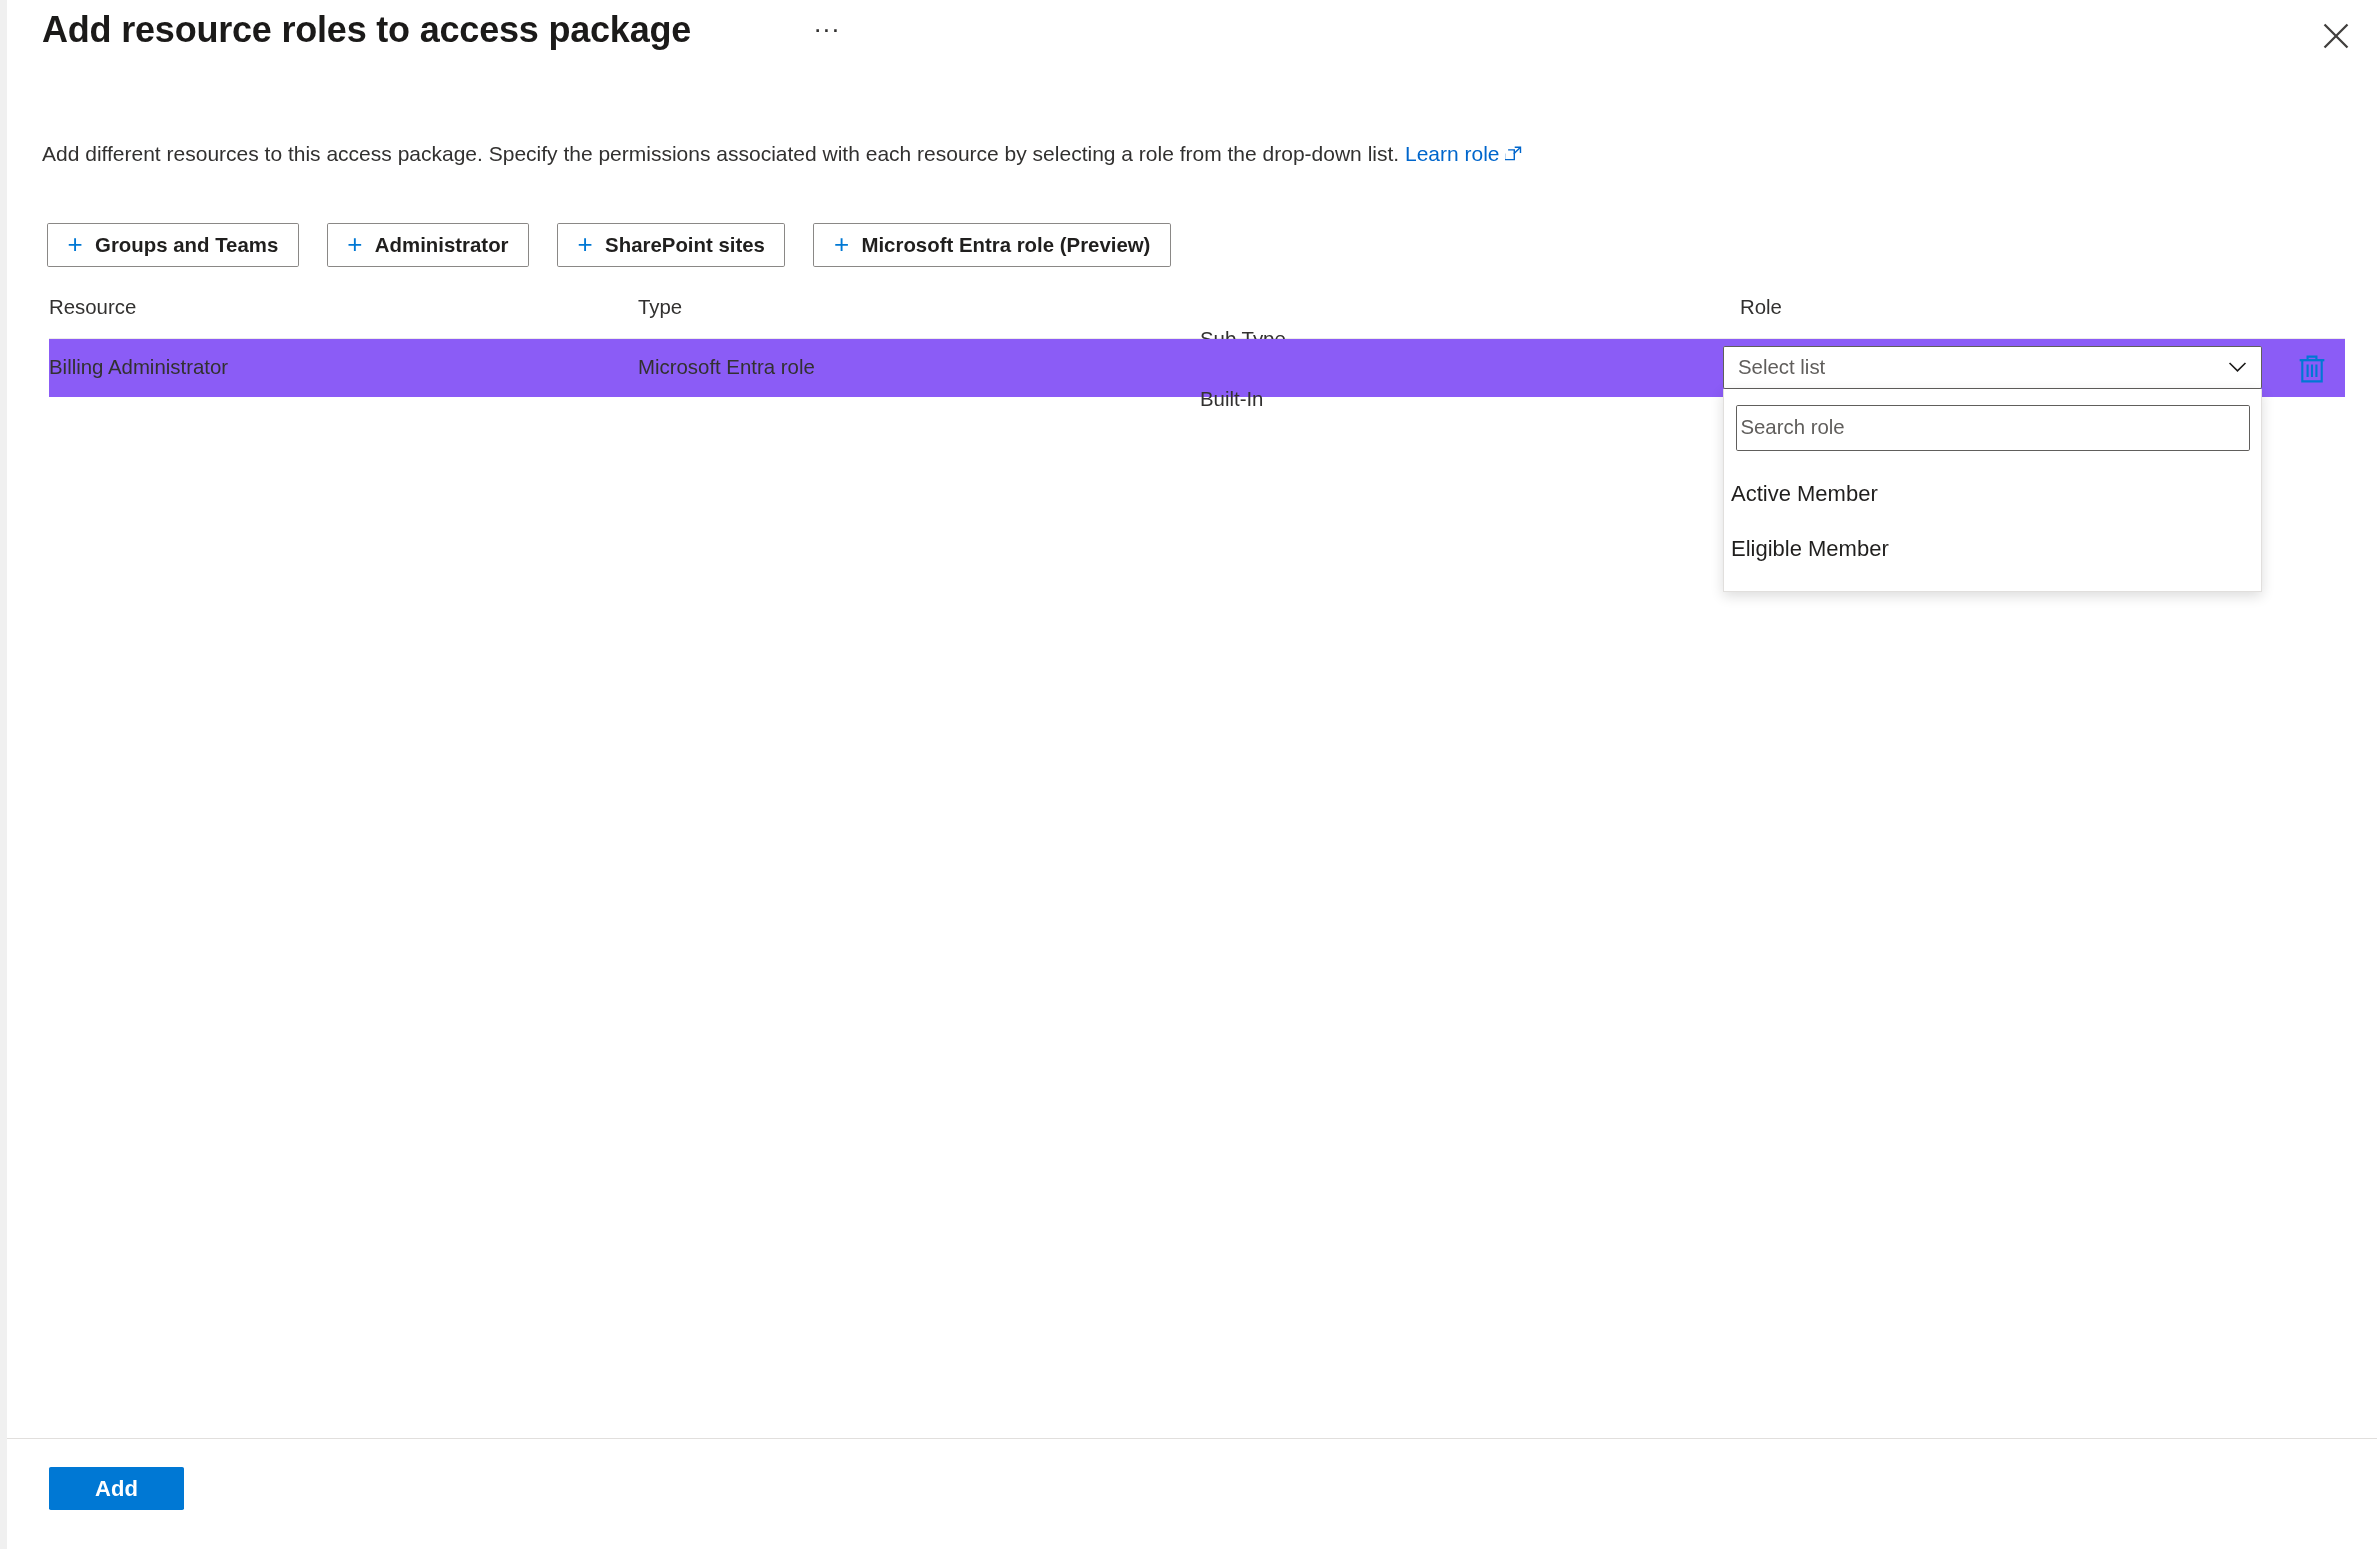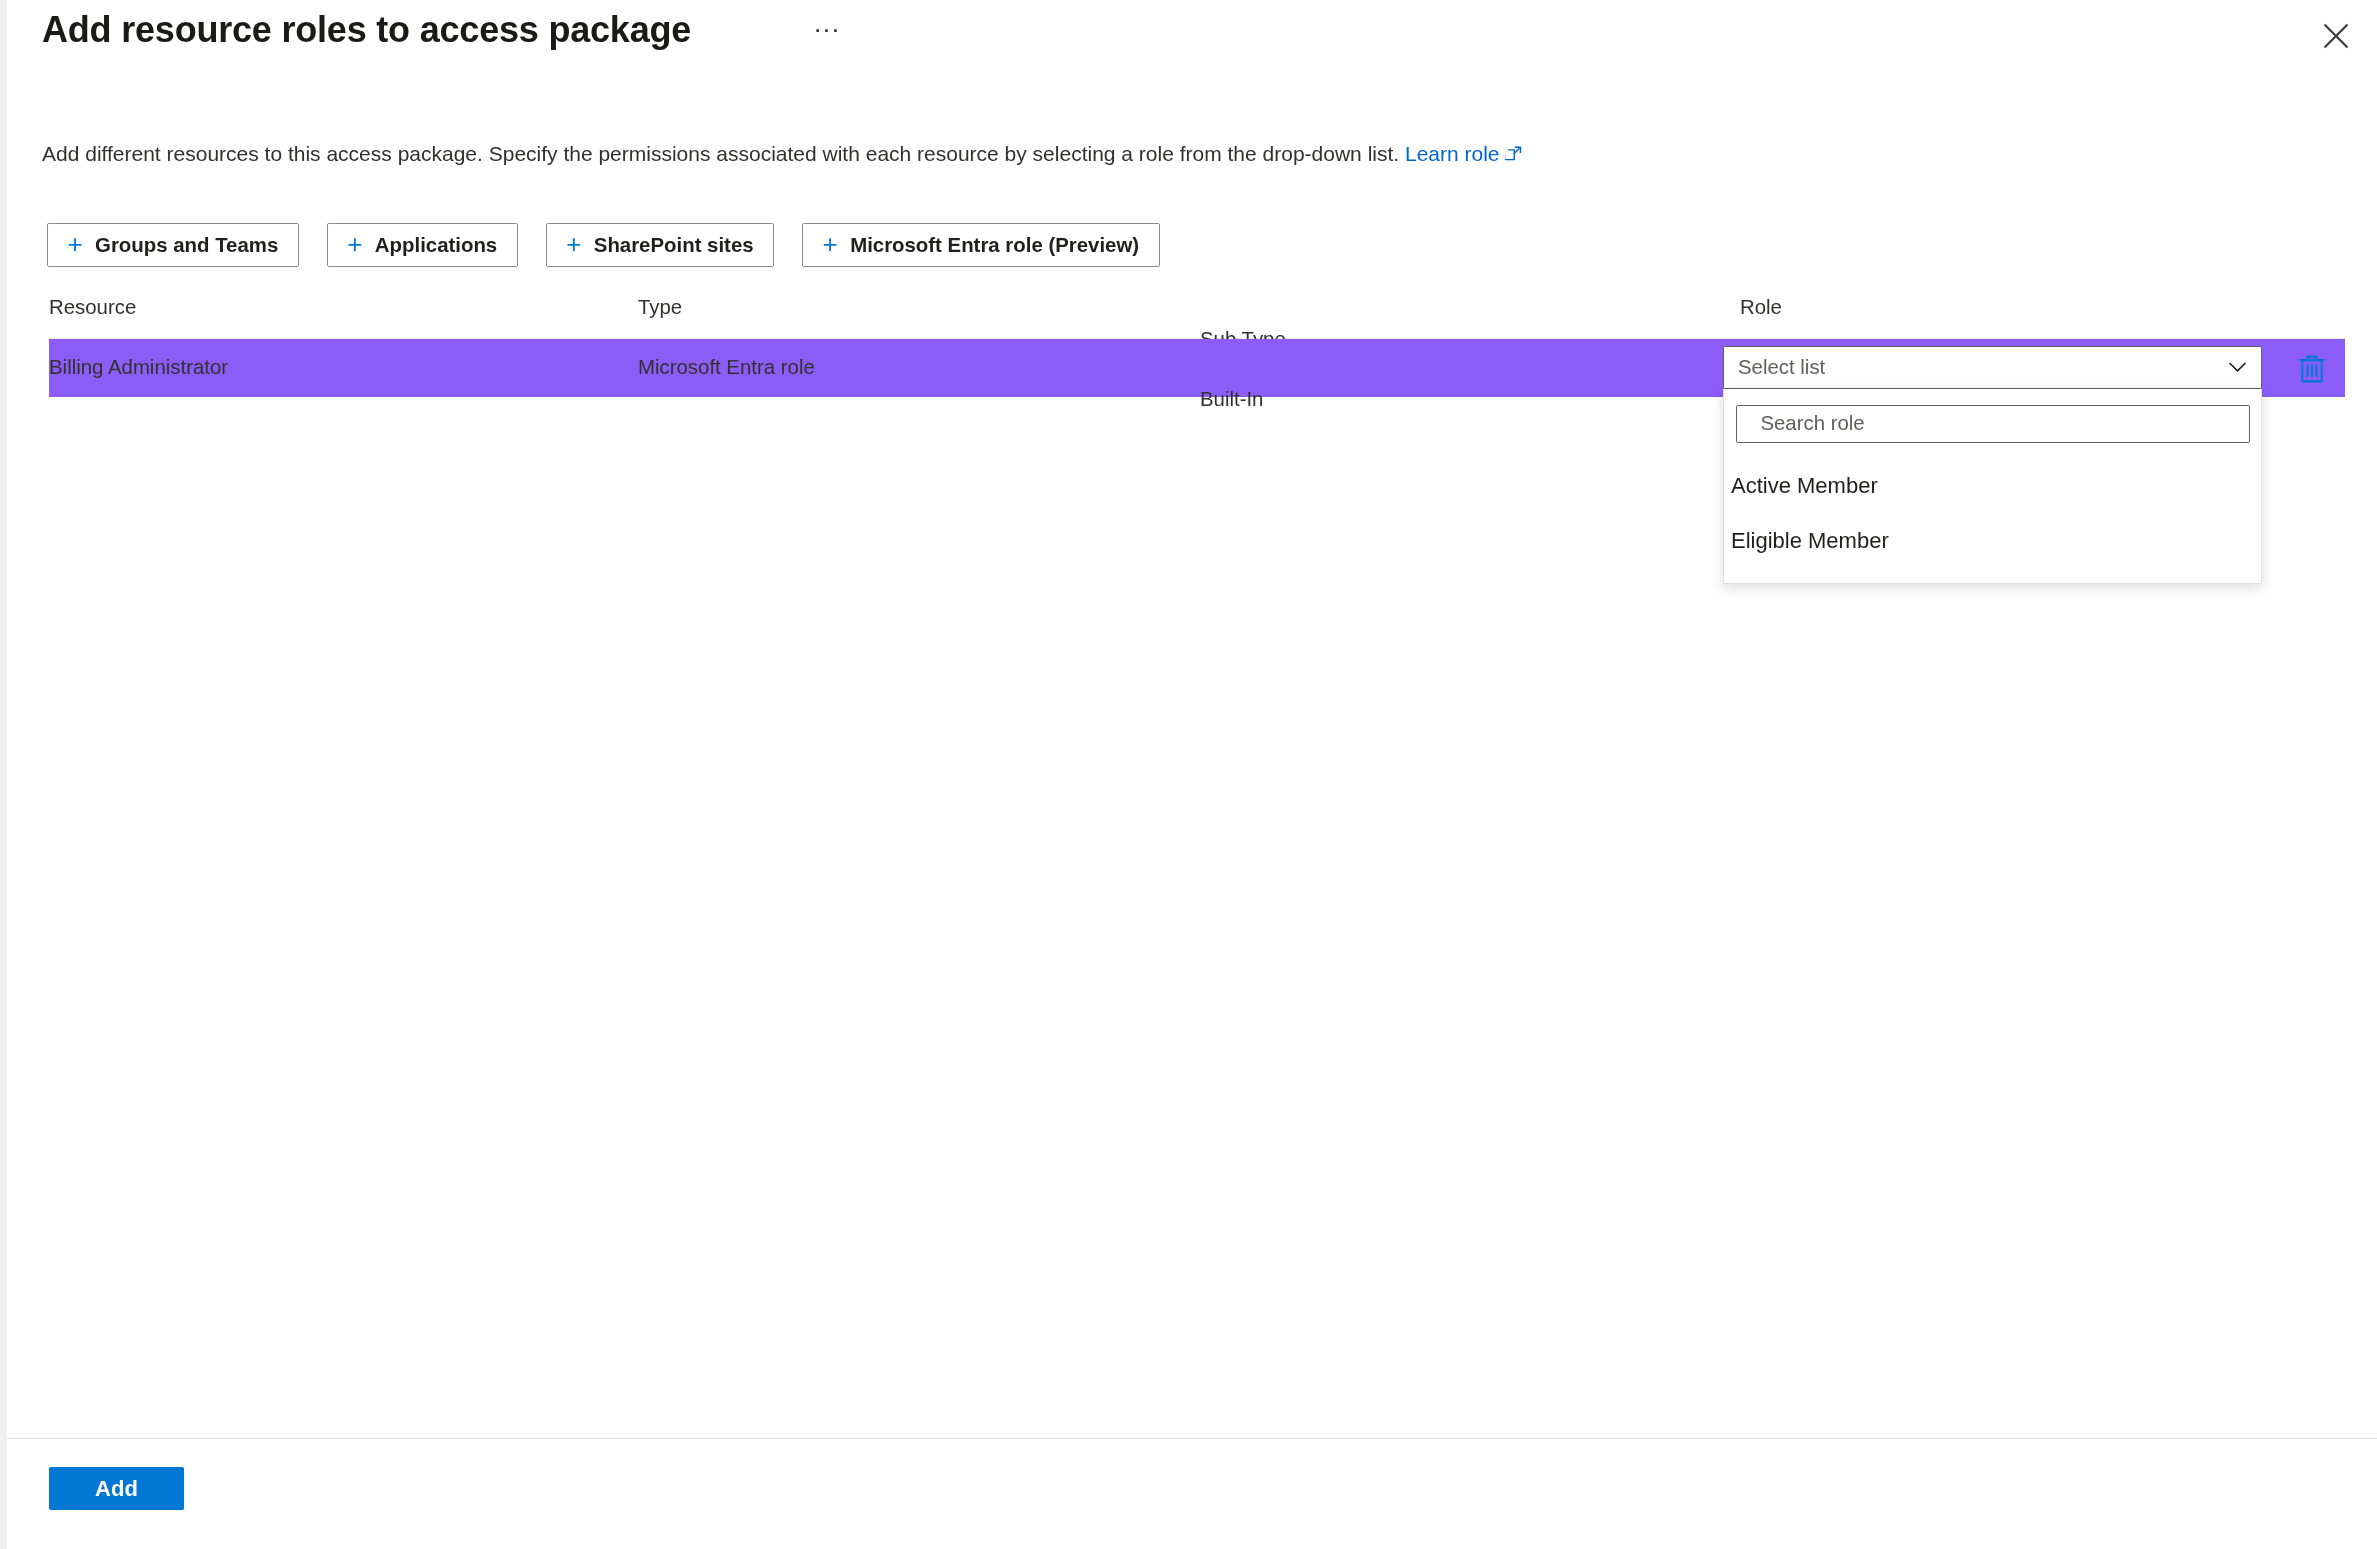--- a/index.html
+++ b/index.html
@@ -186,22 +186,22 @@
     border: 0.9px solid #e1dfdd;
     border-top: none;
     box-shadow: 0 3.5px 12.4px rgba(0,0,0,0.14);
     padding: 12.4px 0 14px 0;
     z-index: 20;
   }
   .role-search {
     display: block;
     margin: 3.5px 12.4px 16px 12.4px;
     width: 514px;
-    height: 38px;
-    padding: 0 23px;
+    height: 46px;
+    padding: 0 3px;
     font-family: "Liberation Sans", sans-serif;
     font-size: 20.4px;
     color: #323130;
     background: #ffffff;
     border: 0.9px solid #605e5c;
     border-radius: 1.8px;
     outline: none;
   }
   .role-search::placeholder { color: #605e5c; }
   .role-option {
@@ -277,21 +277,21 @@
         </svg></span>
   </div>
 
   <div class="cmd-row">
     <button class="cmd-btn">
       <span class="cmd-plus">+</span>
       <span>Groups and Teams</span>
     </button>
     <button class="cmd-btn">
       <span class="cmd-plus">+</span>
-      <span>Applications</span>
+      <span>Administrator</span>
     </button>
     <button class="cmd-btn">
       <span class="cmd-plus">+</span>
       <span>SharePoint sites</span>
     </button>
     <button class="cmd-btn">
       <span class="cmd-plus">+</span>
       <span>Microsoft Entra role (Preview)</span>
     </button>
   </div>

